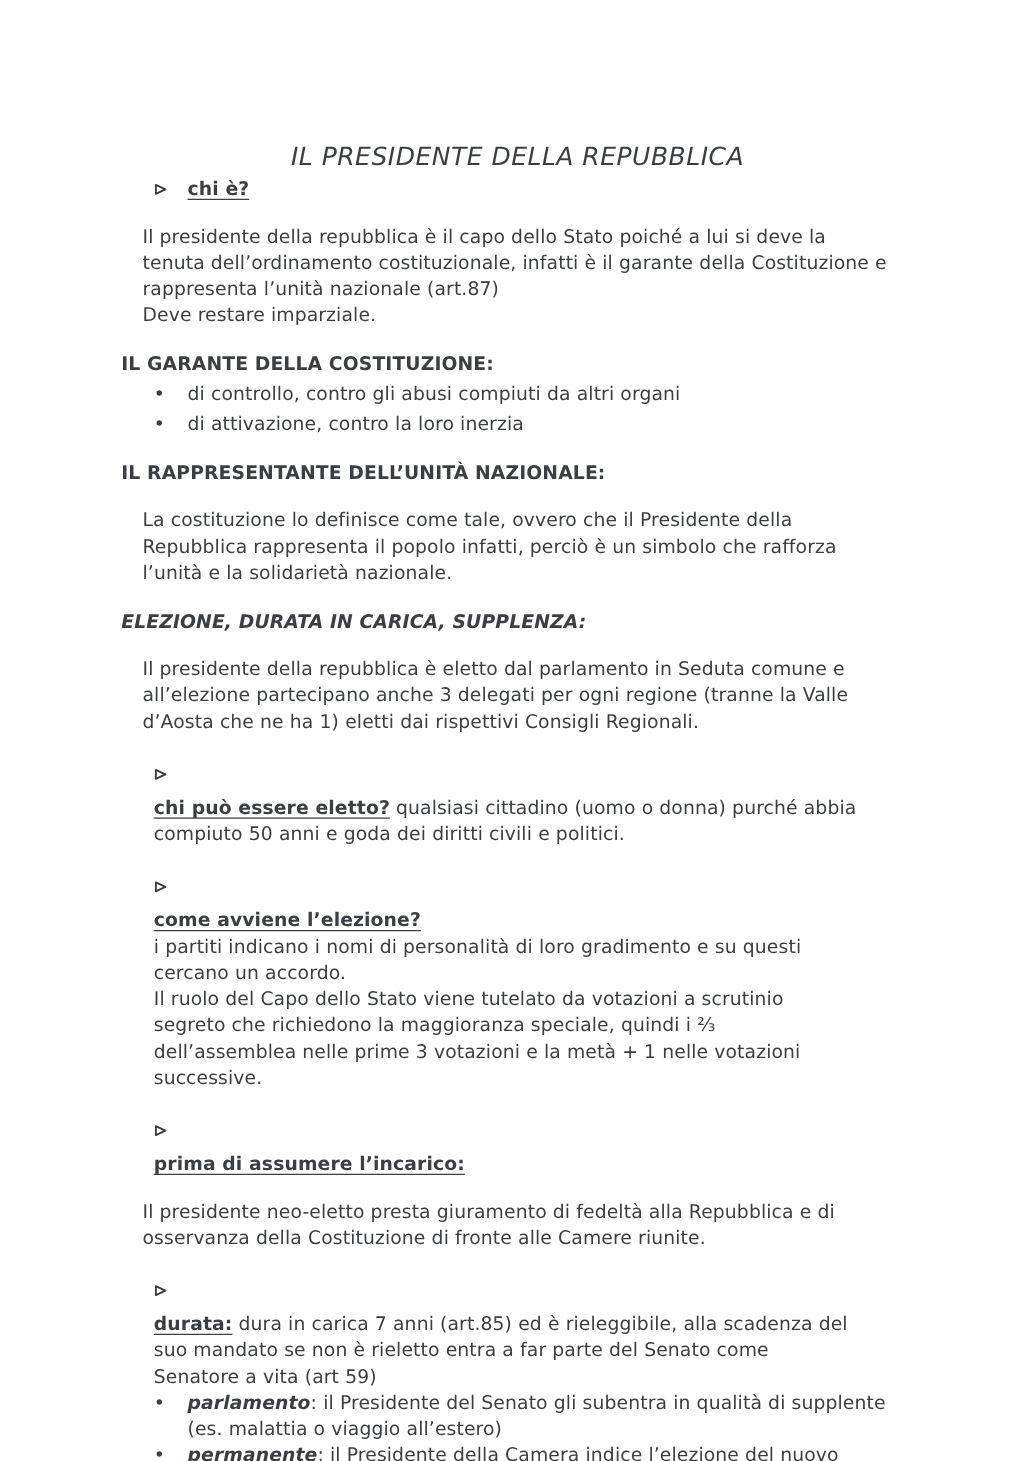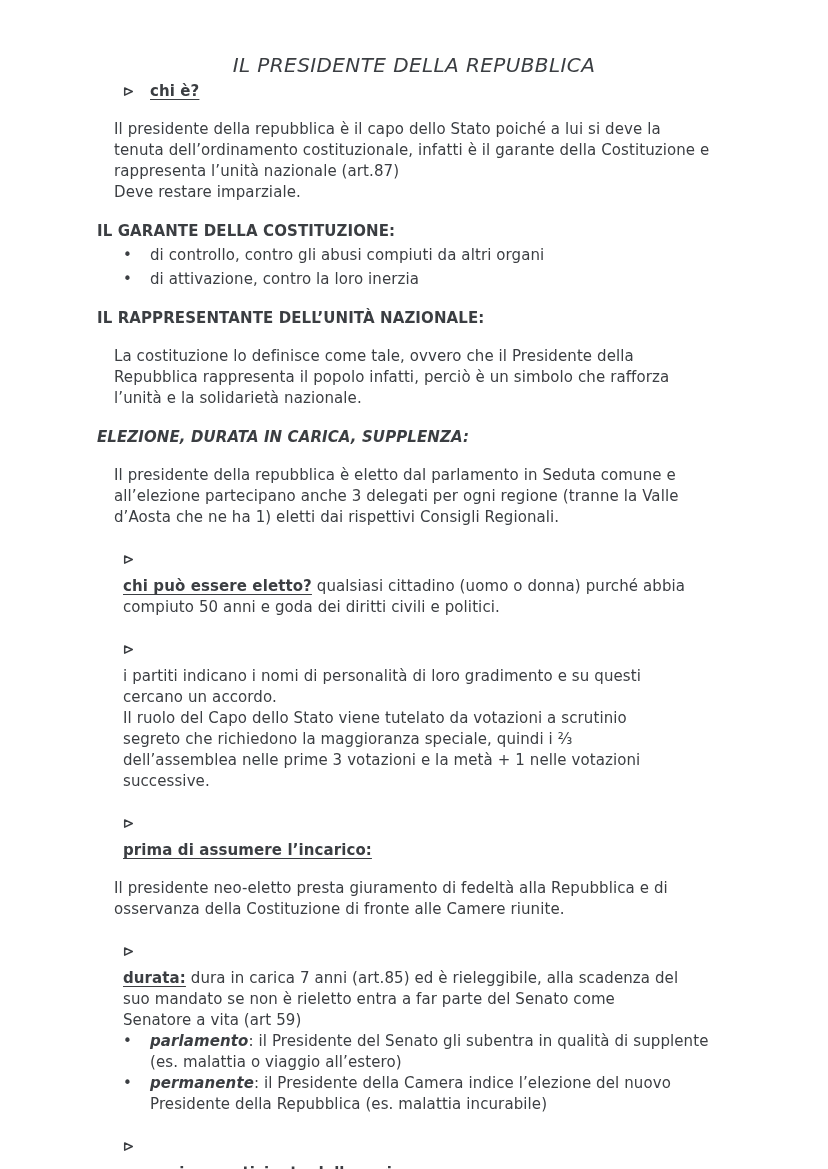--- a/index.html
+++ b/index.html
@@ -1,20 +1,20 @@
 <!DOCTYPE html>
 <html><head>
 <meta charset="utf-8">
 <style>
   html,body{margin:0;padding:0;background:#ffffff;}
   .page{
     position:relative;
     width:828px;height:1169px;
     box-sizing:border-box;
-    padding:52px 97px 0 97px;
+    padding:112px 97px 0 97px;
     overflow:hidden;
     background:#ffffff;
     font-family:"DejaVu Sans","Liberation Sans",sans-serif;
     font-size:15px;
     line-height:21px;
     color:#3b3e42;
     letter-spacing:0.1px;
   }
   .title{
     margin:0 0 3px 0;
@@ -98,20 +98,21 @@
       </div>
     </div>
 
   <div class="item gap">
       <span class="marker">
         <svg class="arrow" width="11" height="11" viewBox="0 0 11 11">
           <path d="M1.7 1.9 L9.3 5.5 L1.7 9.1 Z"></path>
         </svg>
       </span>
       <div class="content">
+        <div class="flow"><span class="lead">come avviene l’elezione?</span></div>
         <div class="flow">i partiti indicano i nomi di personalità di loro gradimento e su questi
 cercano un accordo.</div>
         <div class="flow">Il ruolo del Capo dello Stato viene tutelato da votazioni a scrutinio
 segreto che richiedono la maggioranza speciale, quindi i ⅔
 dell’assemblea nelle prime 3 votazioni e la metà + 1 nelle votazioni
 successive.</div>
       </div>
     </div>
 
   <div class="item gap">

